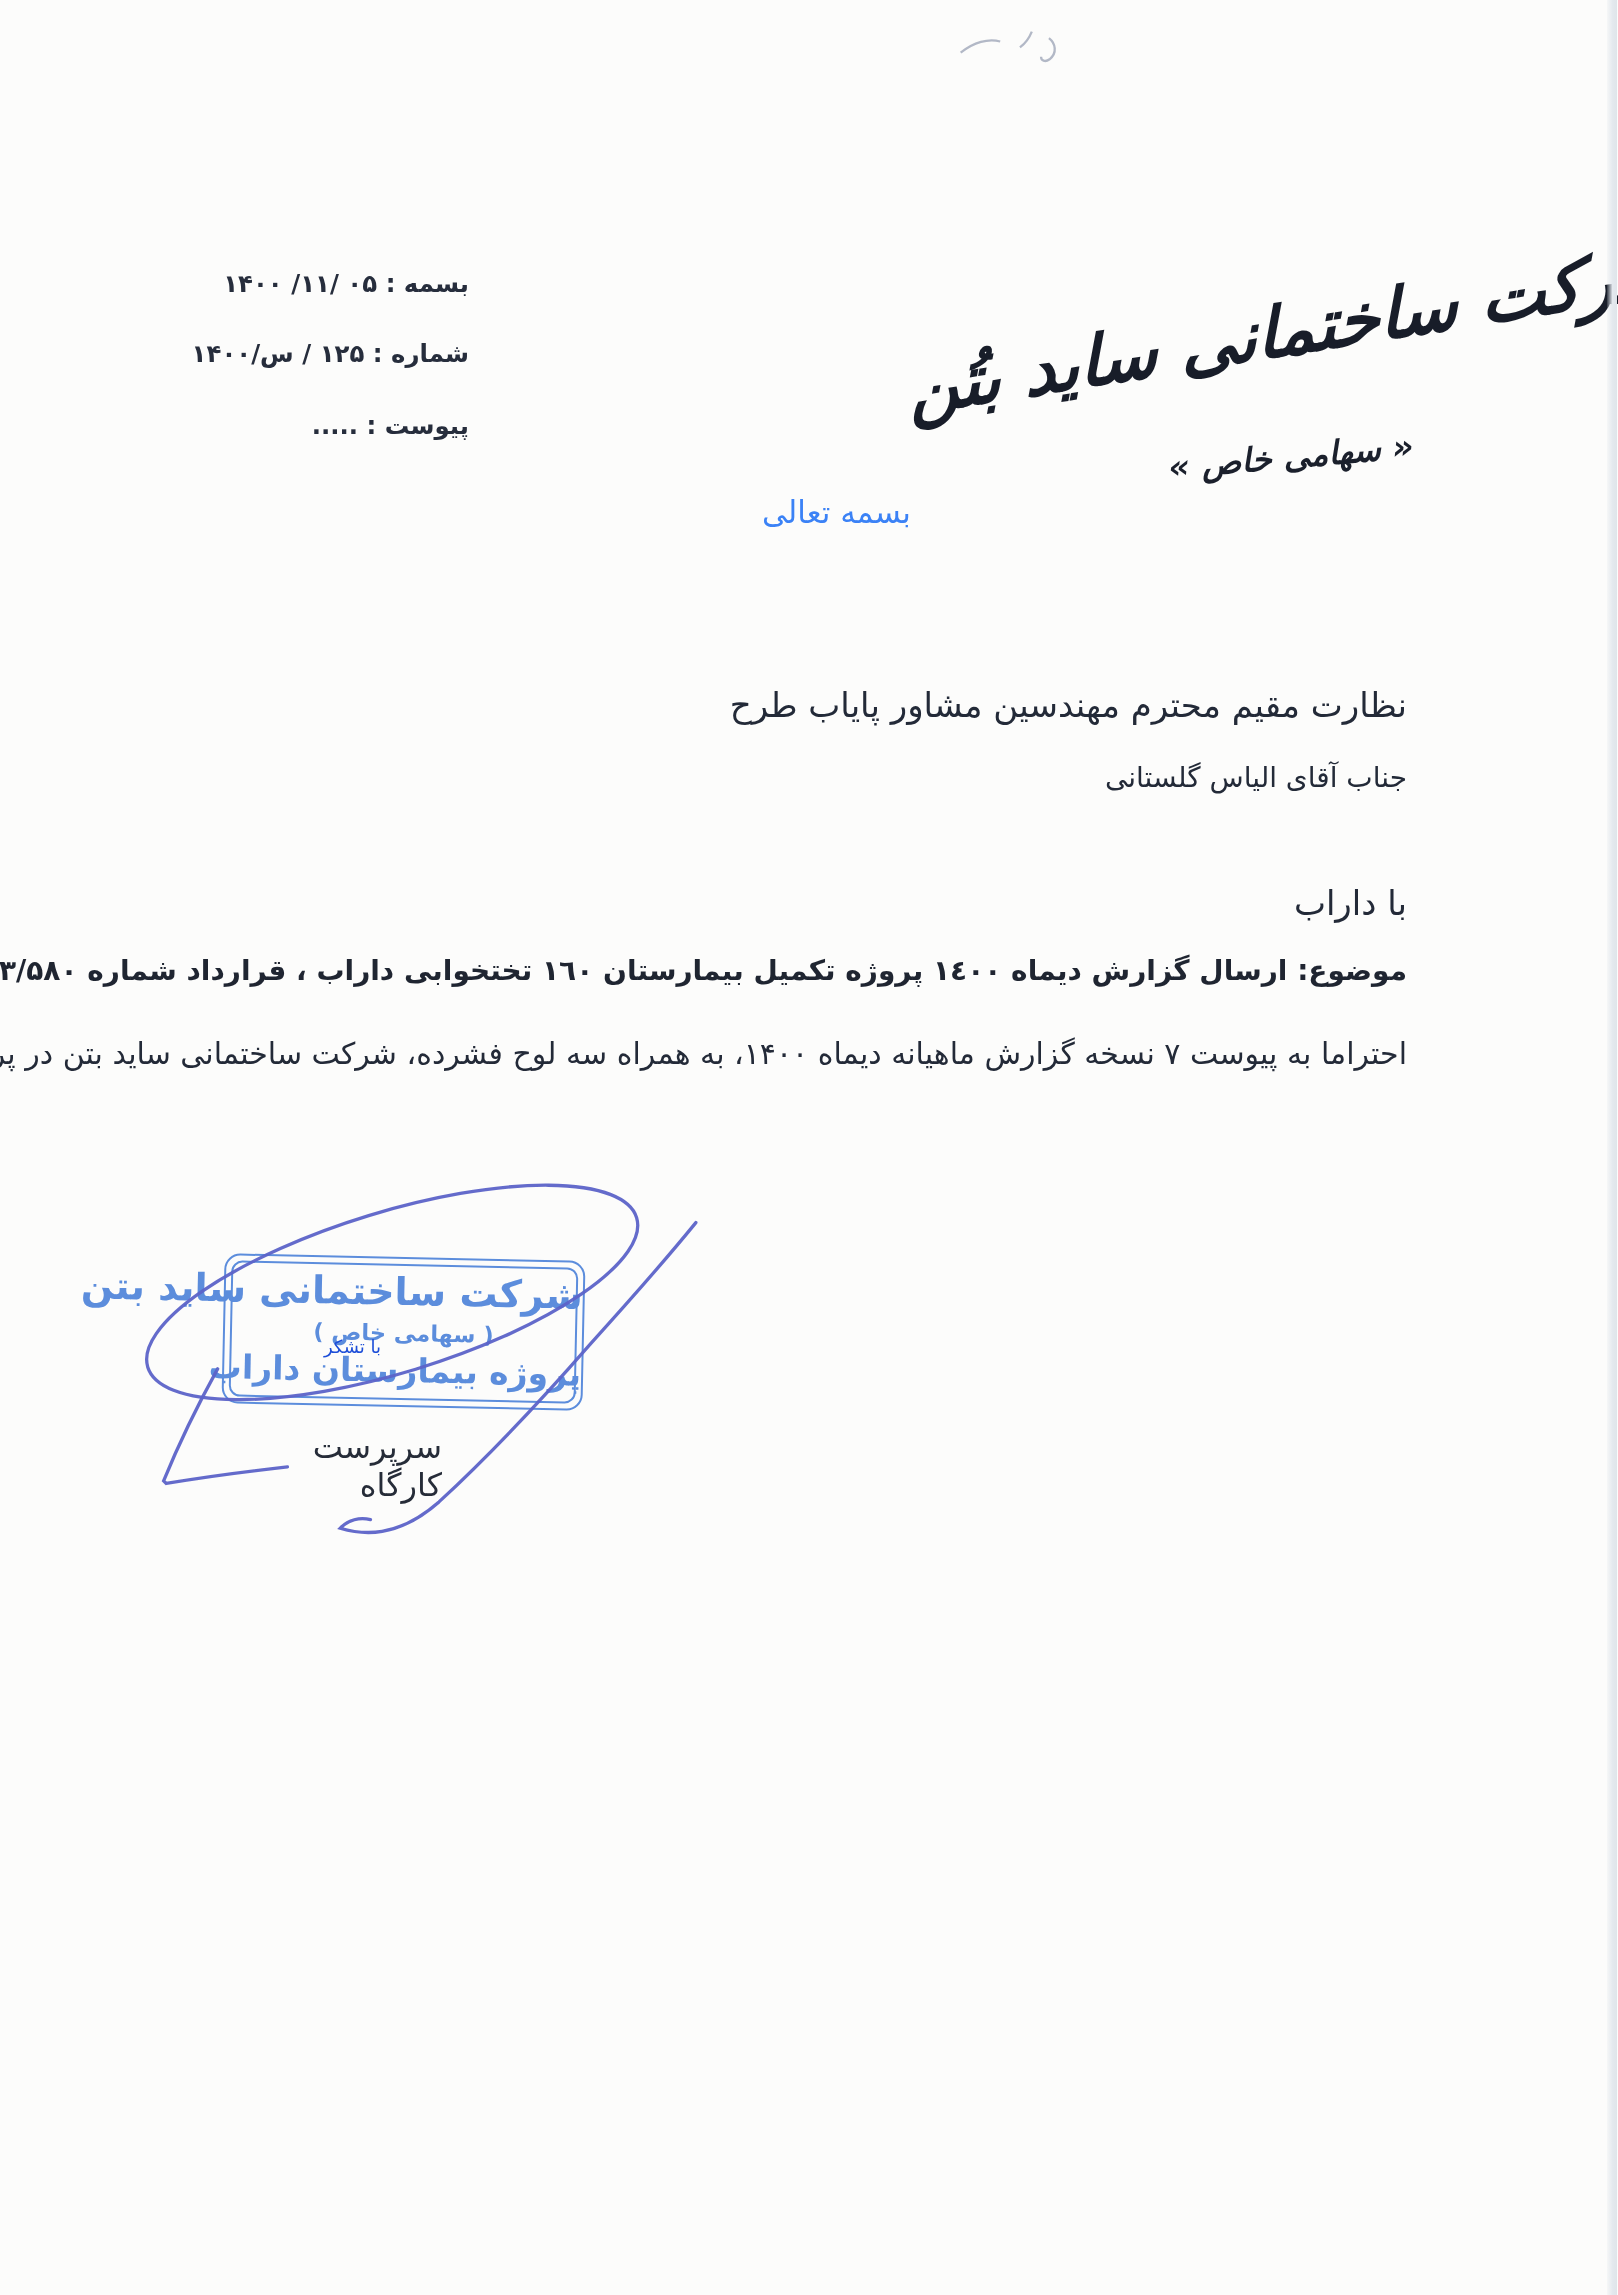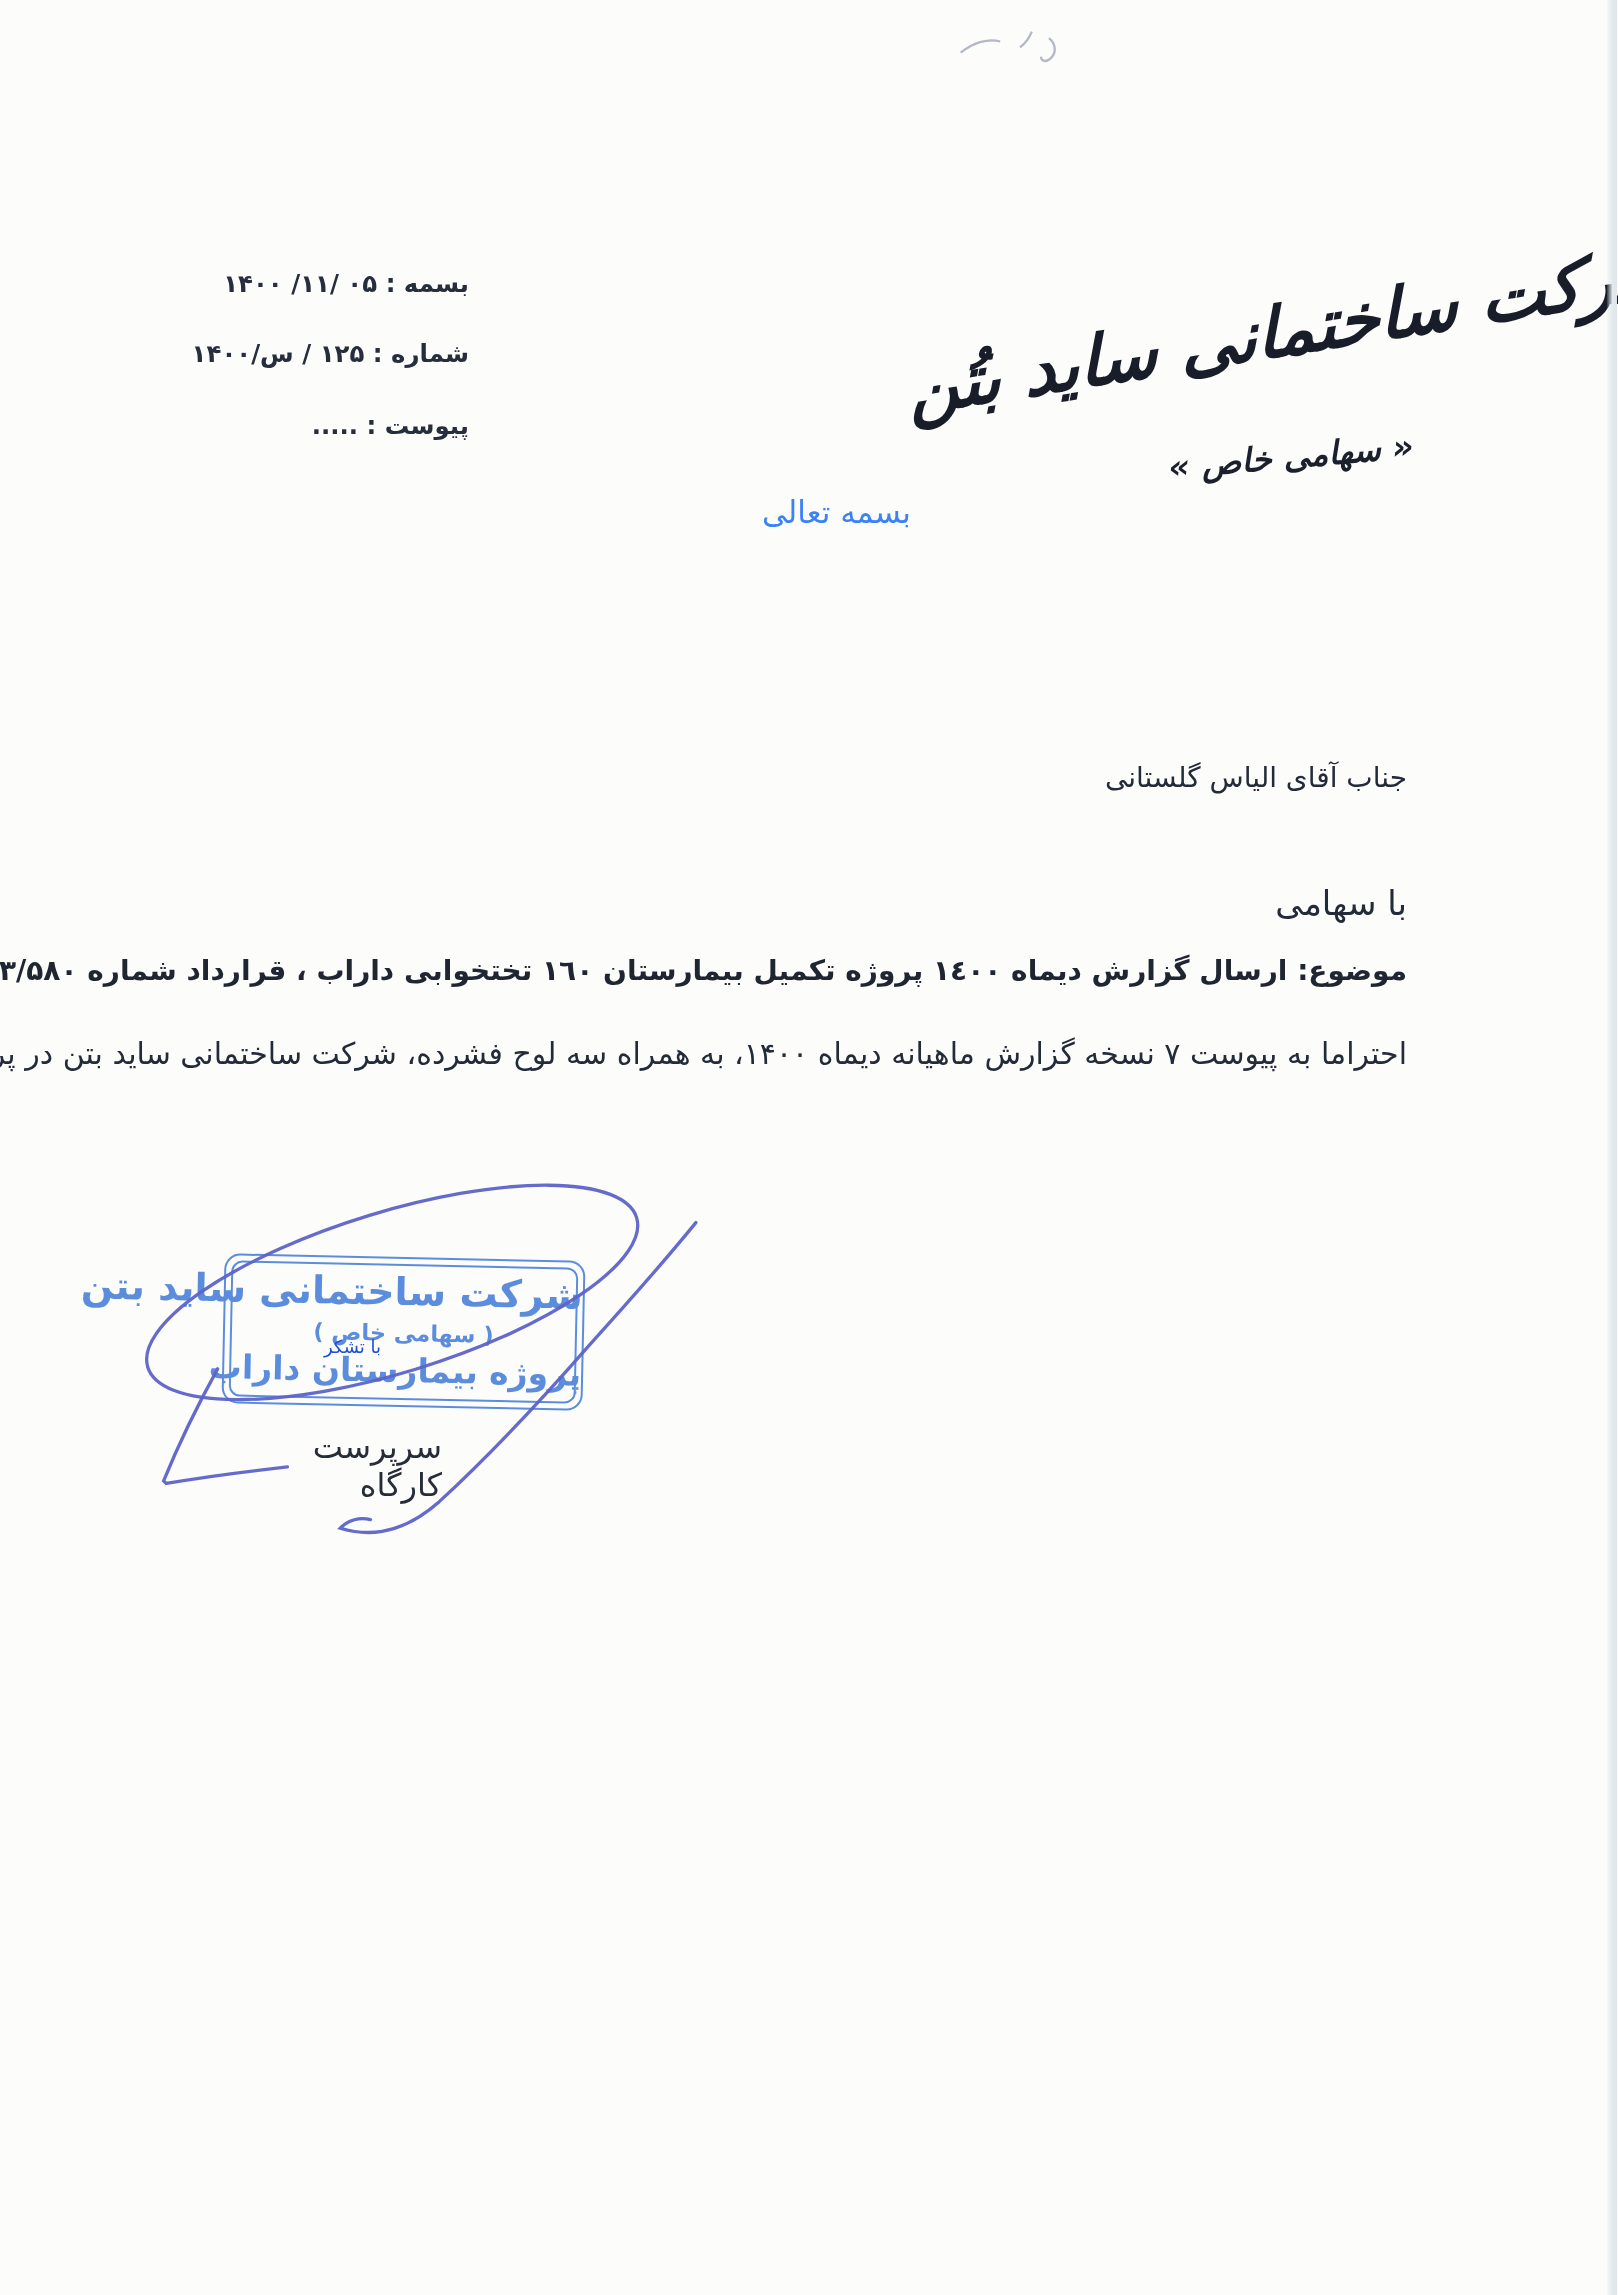--- a/index.html
+++ b/index.html
@@ -111,22 +111,23 @@
       <span>۱۲۵ / س/۱۴۰۰</span>
     </div>
     <div class="meta-row r3">
       <span>پیوست :</span>
       <span>.....</span>
     </div>
   </div>
 
   <div class="abs besmellah">بسمه تعالی</div>
 
+  <div class="abs line recipient-1">نظارت مقیم محترم مهندسین مشاور پایاب طرح</div>
   <div class="abs line recipient-2">جناب آقای الیاس گلستانی</div>
-  <div class="abs line salutation">با سهامی</div>
+  <div class="abs line salutation">با داراب</div>
 
   <div class="abs line subject">
     <span>موضوع:</span>
     <span>ارسال گزارش دیماه ١٤٠٠ پروژه تکمیل بیمارستان ١٦٠ تختخوابی داراب ، قرارداد شماره ۱۴۳/۵۸۰د مورخ ۹۹/۰۵/۰۷</span>
   </div>
 
   <div class="abs line body-1">احتراما به پیوست ۷ نسخه گزارش ماهیانه دیماه ۱۴۰۰، به همراه سه لوح فشرده، شرکت ساختمانی ساید بتن در پروژه</div>
 
   <div class="abs stamp">
     <div class="stamp-inner"></div>

